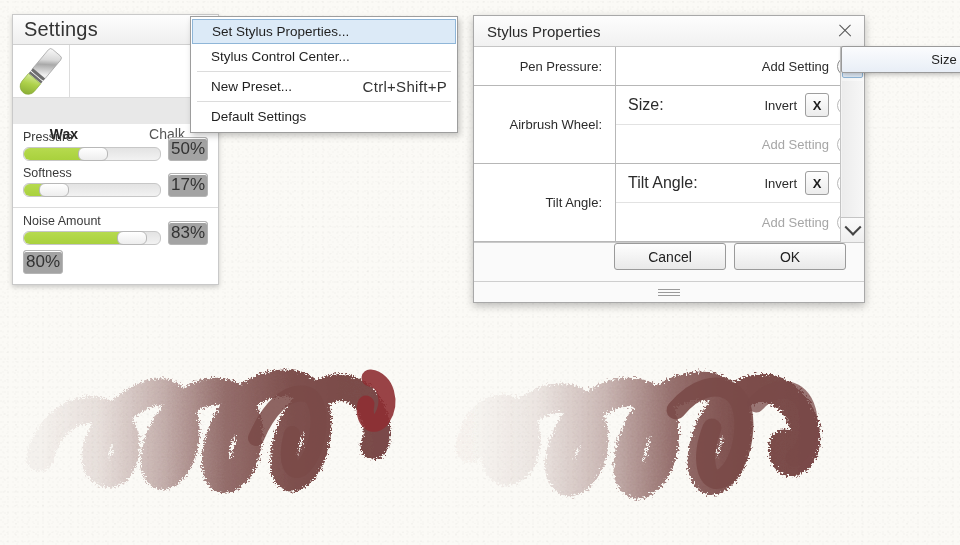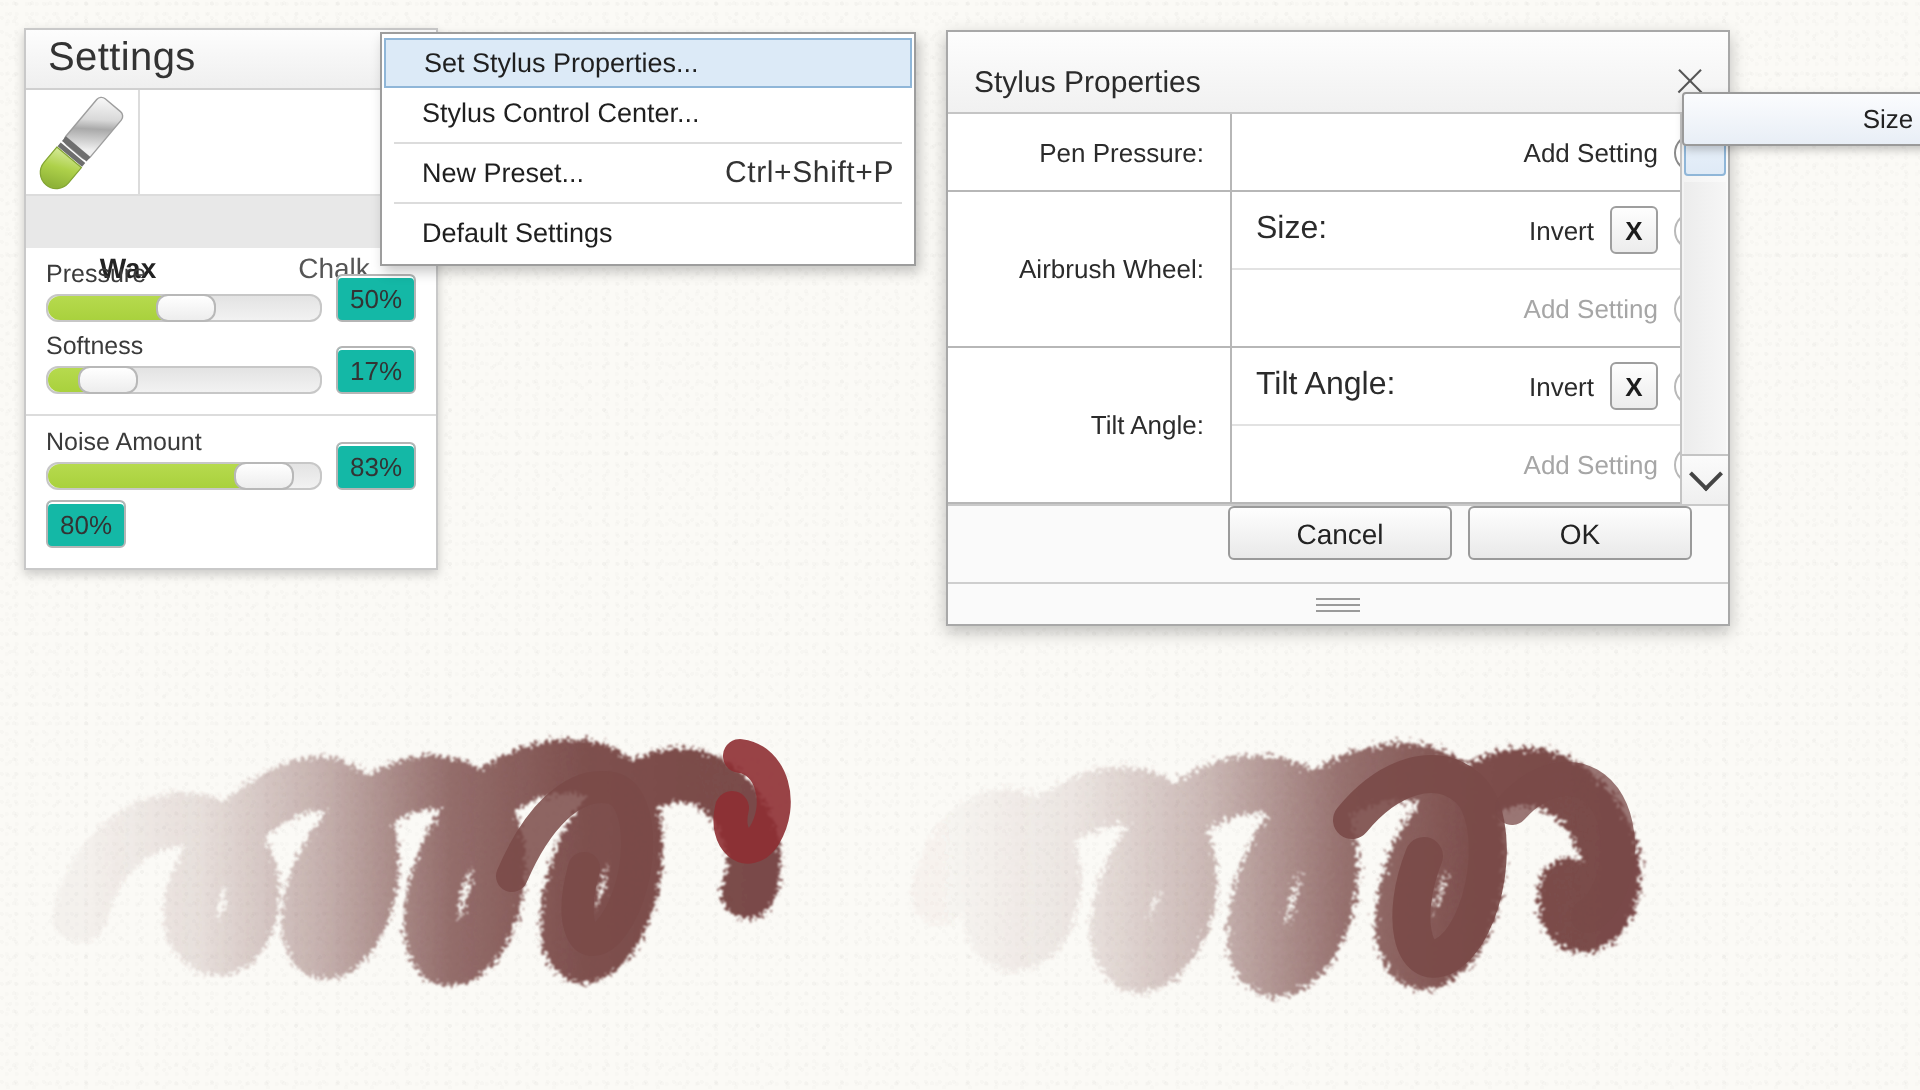--- a/index.html
+++ b/index.html
@@ -60,22 +60,22 @@
   .slider-name{font-size:12.5px;color:#3a3a3a;line-height:15px;margin-bottom:2px;white-space:nowrap;}
   .track{
     position:relative;height:12px;border-radius:6px;
     background:linear-gradient(#e3e3e3,#f2f2f2);border:1px solid #c7c7c7;overflow:visible;
   }
   .fill{position:absolute;left:0;top:0;bottom:0;border-radius:6px 0 0 6px;
         background:linear-gradient(#b6da4e,#a9d13d);}
   .knob{position:absolute;top:-1px;width:28px;height:12px;border-radius:6px;
         background:linear-gradient(#ffffff,#ededed);border:1px solid #b8b8b8;}
   .valbox{
-    width:38px;height:22px;border:1px solid #b5b5b5;border-radius:3px;background:#14b8a6;
-    display:flex;align-items:center;justify-content:center;font-size:13px;color:#333;
+    width:38px;height:22px;border:1px solid #b5b5b5;border-radius:3px;background:#a3a3a3;
+    display:flex;align-items:center;justify-content:center;font-size:17px;color:#333;
     box-shadow:inset 0 1px 0 #fff;
   }
 
   
   .ctx-menu{
     position:absolute;left:190px;top:16px;width:266px;
     background:#fff;border:1px solid #9d9d9d;
     box-shadow:2px 3px 6px rgba(0,0,0,.22);
     font-size:13.5px;color:#1f1f1f;padding:2px 0 3px 0;
   }
@@ -90,21 +90,21 @@
 
   
   .dlg{
     position:absolute;left:473px;top:15px;width:390px;
     background:#fafafa;border:1px solid #a8a8a8;
     box-shadow:0 3px 8px rgba(0,0,0,.25);
     font-size:13px;color:#2c2c2c;
   }
   .dlg-title{
     height:30px;display:flex;align-items:center;justify-content:space-between;
-    padding:10px 10px 0 13px;background:linear-gradient(#fdfdfd,#f1f1f1);
+    padding:0 10px 0 13px;background:linear-gradient(#fdfdfd,#f1f1f1);
     border-bottom:1px solid #c5c5c5;
   }
   .dlg-title-text{font-size:15px;color:#2b2b2b;}
   .close-x{width:18px;height:18px;position:relative;cursor:pointer;}
   .close-x::before,.close-x::after{content:"";position:absolute;left:1px;top:8px;width:16px;height:1.4px;background:#555;}
   .close-x::before{transform:rotate(45deg)}.close-x::after{transform:rotate(-45deg)}
 
   .dlg-body{position:relative;background:#fff;border-bottom:1px solid #c9c9c9;}
   .prop-row{display:flex;border-bottom:1px solid #b7b7b7;min-height:34px;}
   .prop-row:last-child{border-bottom:none;}

